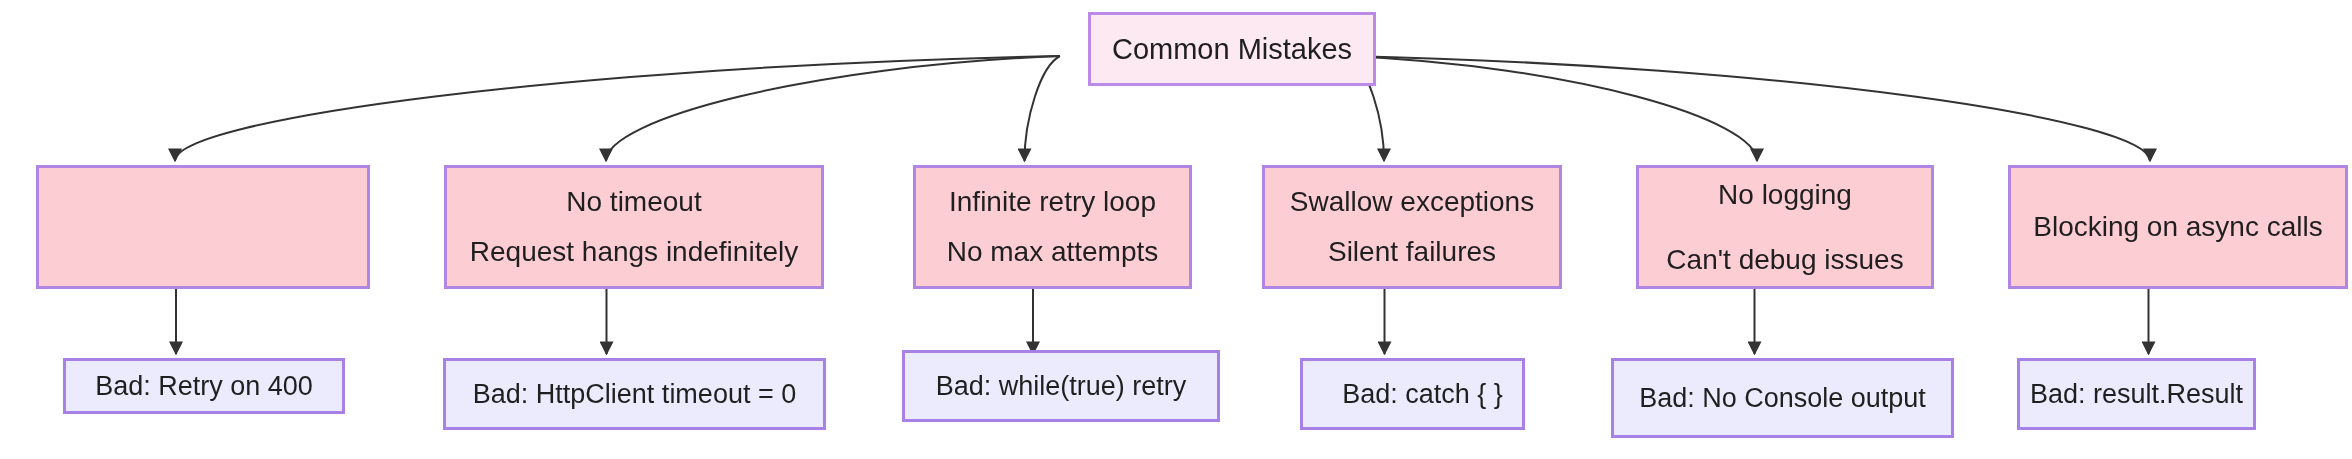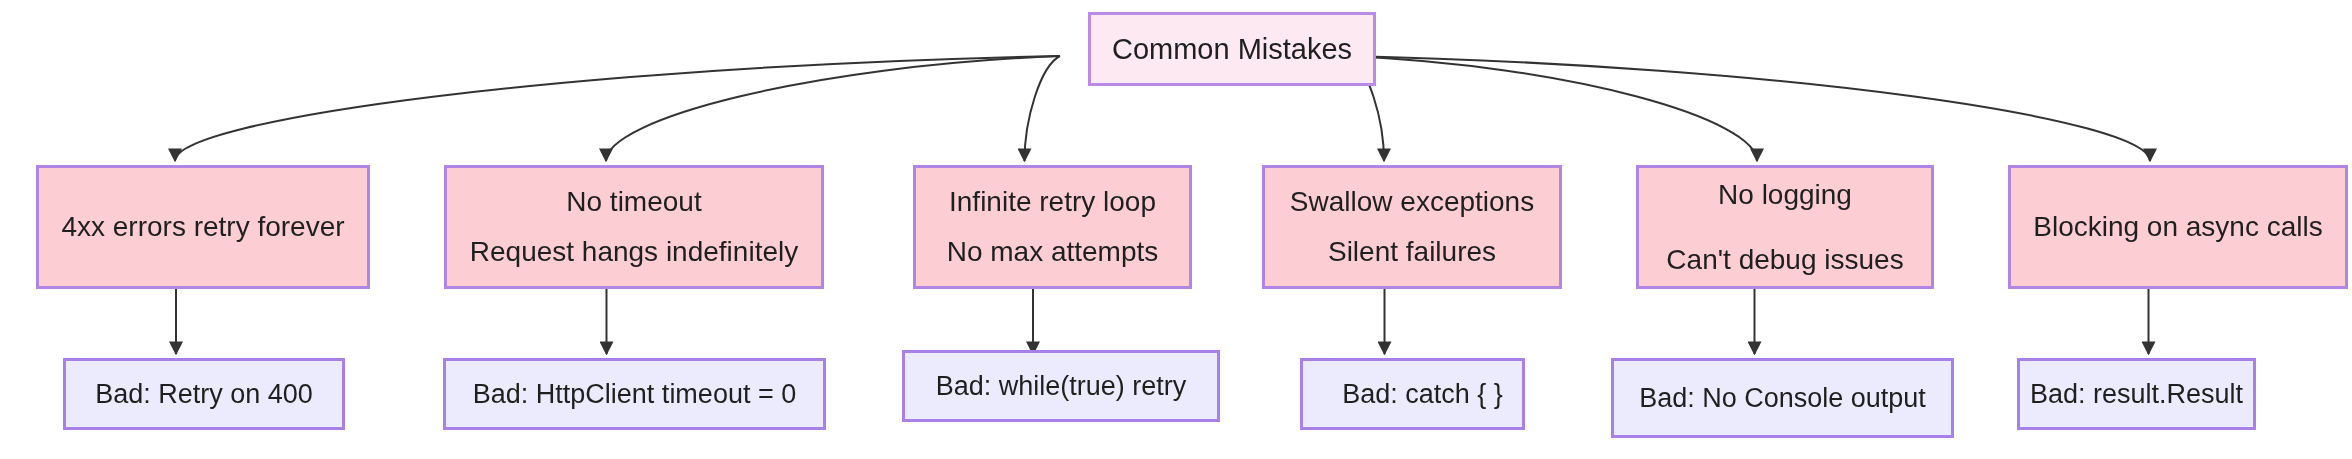--- a/index.html
+++ b/index.html
@@ -90,21 +90,20 @@
         <path d="M 2148.5 289 L 2148.5 354"></path>
       </g>
   </svg>
 
   <div class="node node-root" id="root-node" style="left: 1060px; top: 12px; width: 288px; height: 74px;">
     <span class="node-line">Common Mistakes</span>
   </div>
 
   <div id="mistake-nodes">
       <div class="node node-mistake" id="mistake-retry-everything" style="left: 8px; top: 165px; width: 334px; height: 124px;">
-        <span class="node-line">4xx errors retry forever</span>
       </div>
       <div class="node node-mistake" id="mistake-no-timeout" style="left: 416px; top: 165px; width: 380px; height: 124px;">
         <span class="node-line">No timeout</span>
         <span class="node-line">Request hangs indefinitely</span>
       </div>
       <div class="node node-mistake" id="mistake-infinite-retry-loop" style="left: 885px; top: 165px; width: 279px; height: 124px;">
         <span class="node-line">Infinite retry loop</span>
         <span class="node-line">No max attempts</span>
       </div>
       <div class="node node-mistake" id="mistake-swallow-exceptions" style="left: 1234px; top: 165px; width: 300px; height: 124px;">
@@ -113,21 +112,21 @@
       </div>
       <div class="node node-mistake" id="mistake-no-logging" style="left: 1608px; top: 165px; width: 298px; height: 124px; gap: 15px;">
         <span class="node-line">No logging</span>
         <span class="node-line">Can't debug issues</span>
       </div>
       <div class="node node-mistake" id="mistake-sync-await-deadlock" style="left: 1980px; top: 165px; width: 340px; height: 124px;">
         <span class="node-line">Blocking on async calls</span>
       </div>
     </div>
   <div id="bad-nodes">
-      <div class="node node-bad" id="bad-retry-on-400" style="left: 35px; top: 358px; width: 282px; height: 72px;">
+      <div class="node node-bad" id="bad-retry-on-400" style="left: 35px; top: 358px; width: 282px; height: 56px;">
         <span class="node-line">Bad: Retry on 400</span>
       </div>
       <div class="node node-bad" id="bad-httpclient-timeout-zero" style="left: 415px; top: 358px; width: 383px; height: 72px;">
         <span class="node-line">Bad: HttpClient timeout = 0</span>
       </div>
       <div class="node node-bad" id="bad-while-true-retry" style="left: 874px; top: 350px; width: 318px; height: 72px;">
         <span class="node-line">Bad: while(true) retry</span>
       </div>
       <div class="node node-bad" id="bad-catch-empty" style="left: 1272px; top: 358px; width: 225px; height: 72px; padding-left: 20px;">
         <span class="node-line">Bad: catch { }</span>

